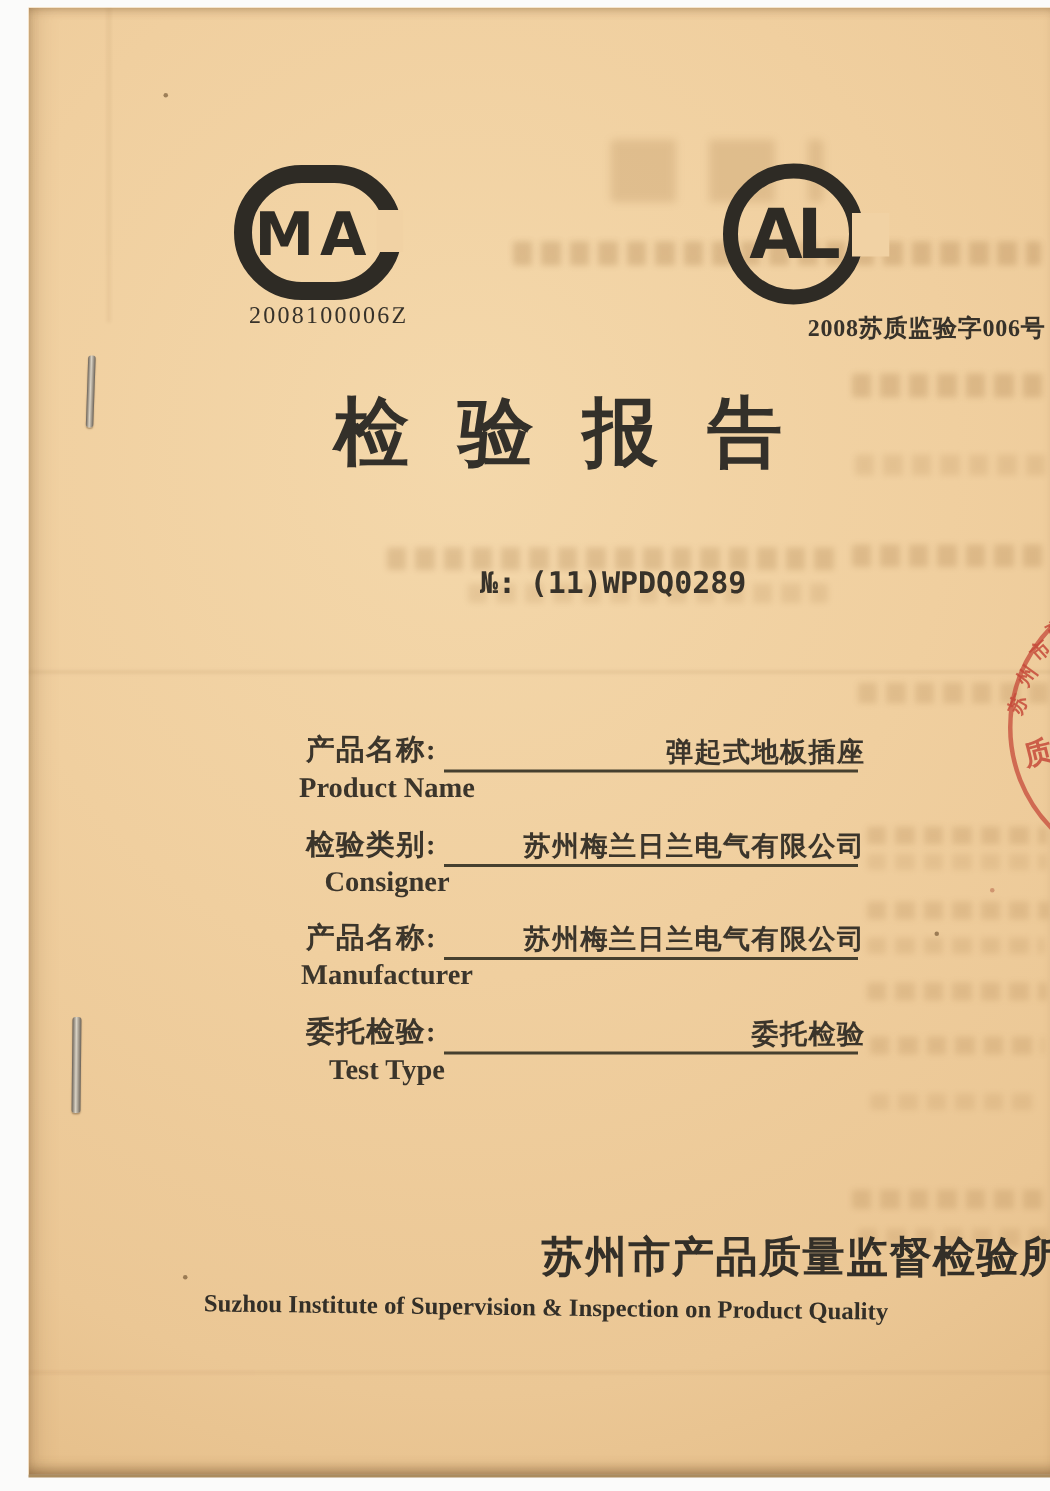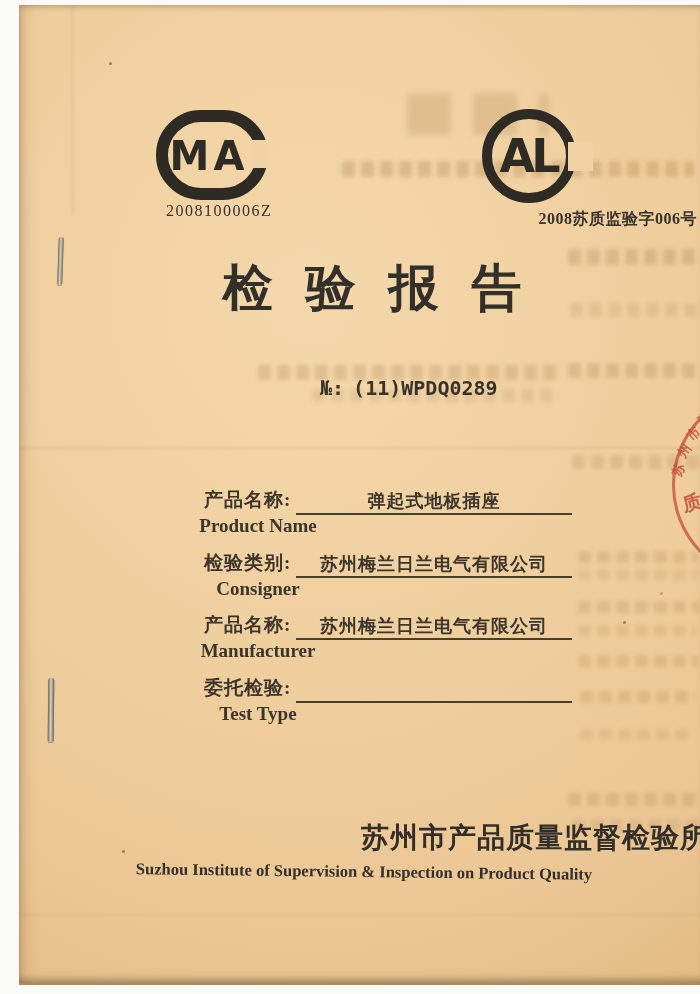--- a/index.html
+++ b/index.html
@@ -59,21 +59,21 @@
     font-size:20px;color:#37322a;white-space:nowrap;
   }
   .report-no .no-label{margin-right:9px;}
   
   .field-row{position:absolute;left:0;width:700px;height:60px;color:#3b352b;}
   .f-label{position:absolute;left:185px;top:0;font-size:19px;letter-spacing:1px;font-weight:600;}
   .f-sub{position:absolute;left:176px;top:28px;width:126px;text-align:center;
     font-size:19px;font-weight:bold;color:#3b352b;}
   .f-line{position:absolute;left:277px;top:26px;width:276px;height:0;
     border-bottom:2px solid #46402f;}
-  .f-value{position:absolute;left:272px;top:2px;width:286px;text-align:center;
+  .f-value{position:absolute;left:272px;top:2px;width:286px;text-align:right;
     font-size:18px;letter-spacing:1px;font-weight:600;}
   
   .inst-cn{position:absolute;left:0;right:0;top:814px;margin:0;text-align:right;
     font-size:28px;font-weight:bold;color:#332f28;letter-spacing:1px;}
   .inst-en{position:absolute;left:0;right:0;top:857px;margin:0;text-align:center;
     font-size:16.5px;font-weight:bold;color:#332f28;transform:rotate(.7deg);}
   
   .stamp{position:absolute;left:644px;top:392px;width:52px;height:195px;overflow:hidden;}
   .stamp-ring{position:absolute;left:9px;top:-9px;width:188px;height:188px;border-radius:50%;
     border:3px solid rgba(197,74,58,.75);}
@@ -149,20 +149,21 @@
     </div>
     <div class="field-row" style="top:607px;">
       <span class="f-label">产品名称:</span>
       <span class="f-sub">Manufacturer</span>
       <span class="f-value">苏州梅兰日兰电气有限公司</span>
       <span class="f-line"></span>
     </div>
     <div class="field-row" style="top:670px;">
       <span class="f-label">委托检验:</span>
       <span class="f-sub">Test Type</span>
+      <span class="f-value">委托检验</span>
       <span class="f-line"></span>
     </div>
 
     <h2 class="inst-cn">苏州市产品质量监督检验所</h2>
     <h3 class="inst-en">Suzhou Institute of Supervision &amp; Inspection on Product Quality</h3>
 
     <div class="stamp">
       <div class="stamp-ring"></div>
       <span class="stamp-ch" style="left:9px; top:66px; transform:rotate(-66deg);">苏</span>
       <span class="stamp-ch" style="left:15px;top:47px; transform:rotate(-54deg);">州</span>

